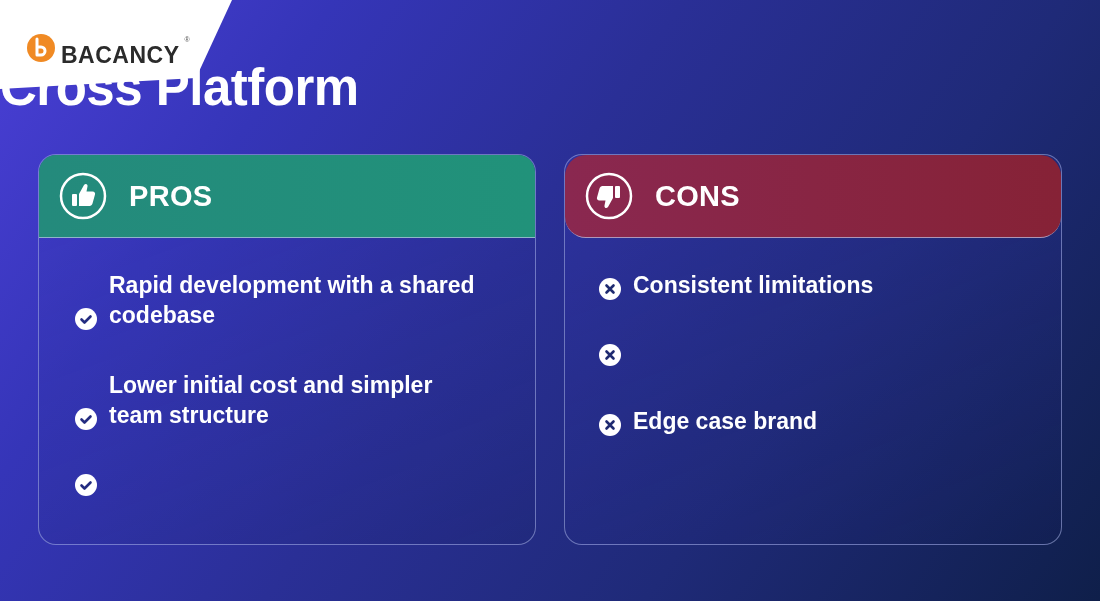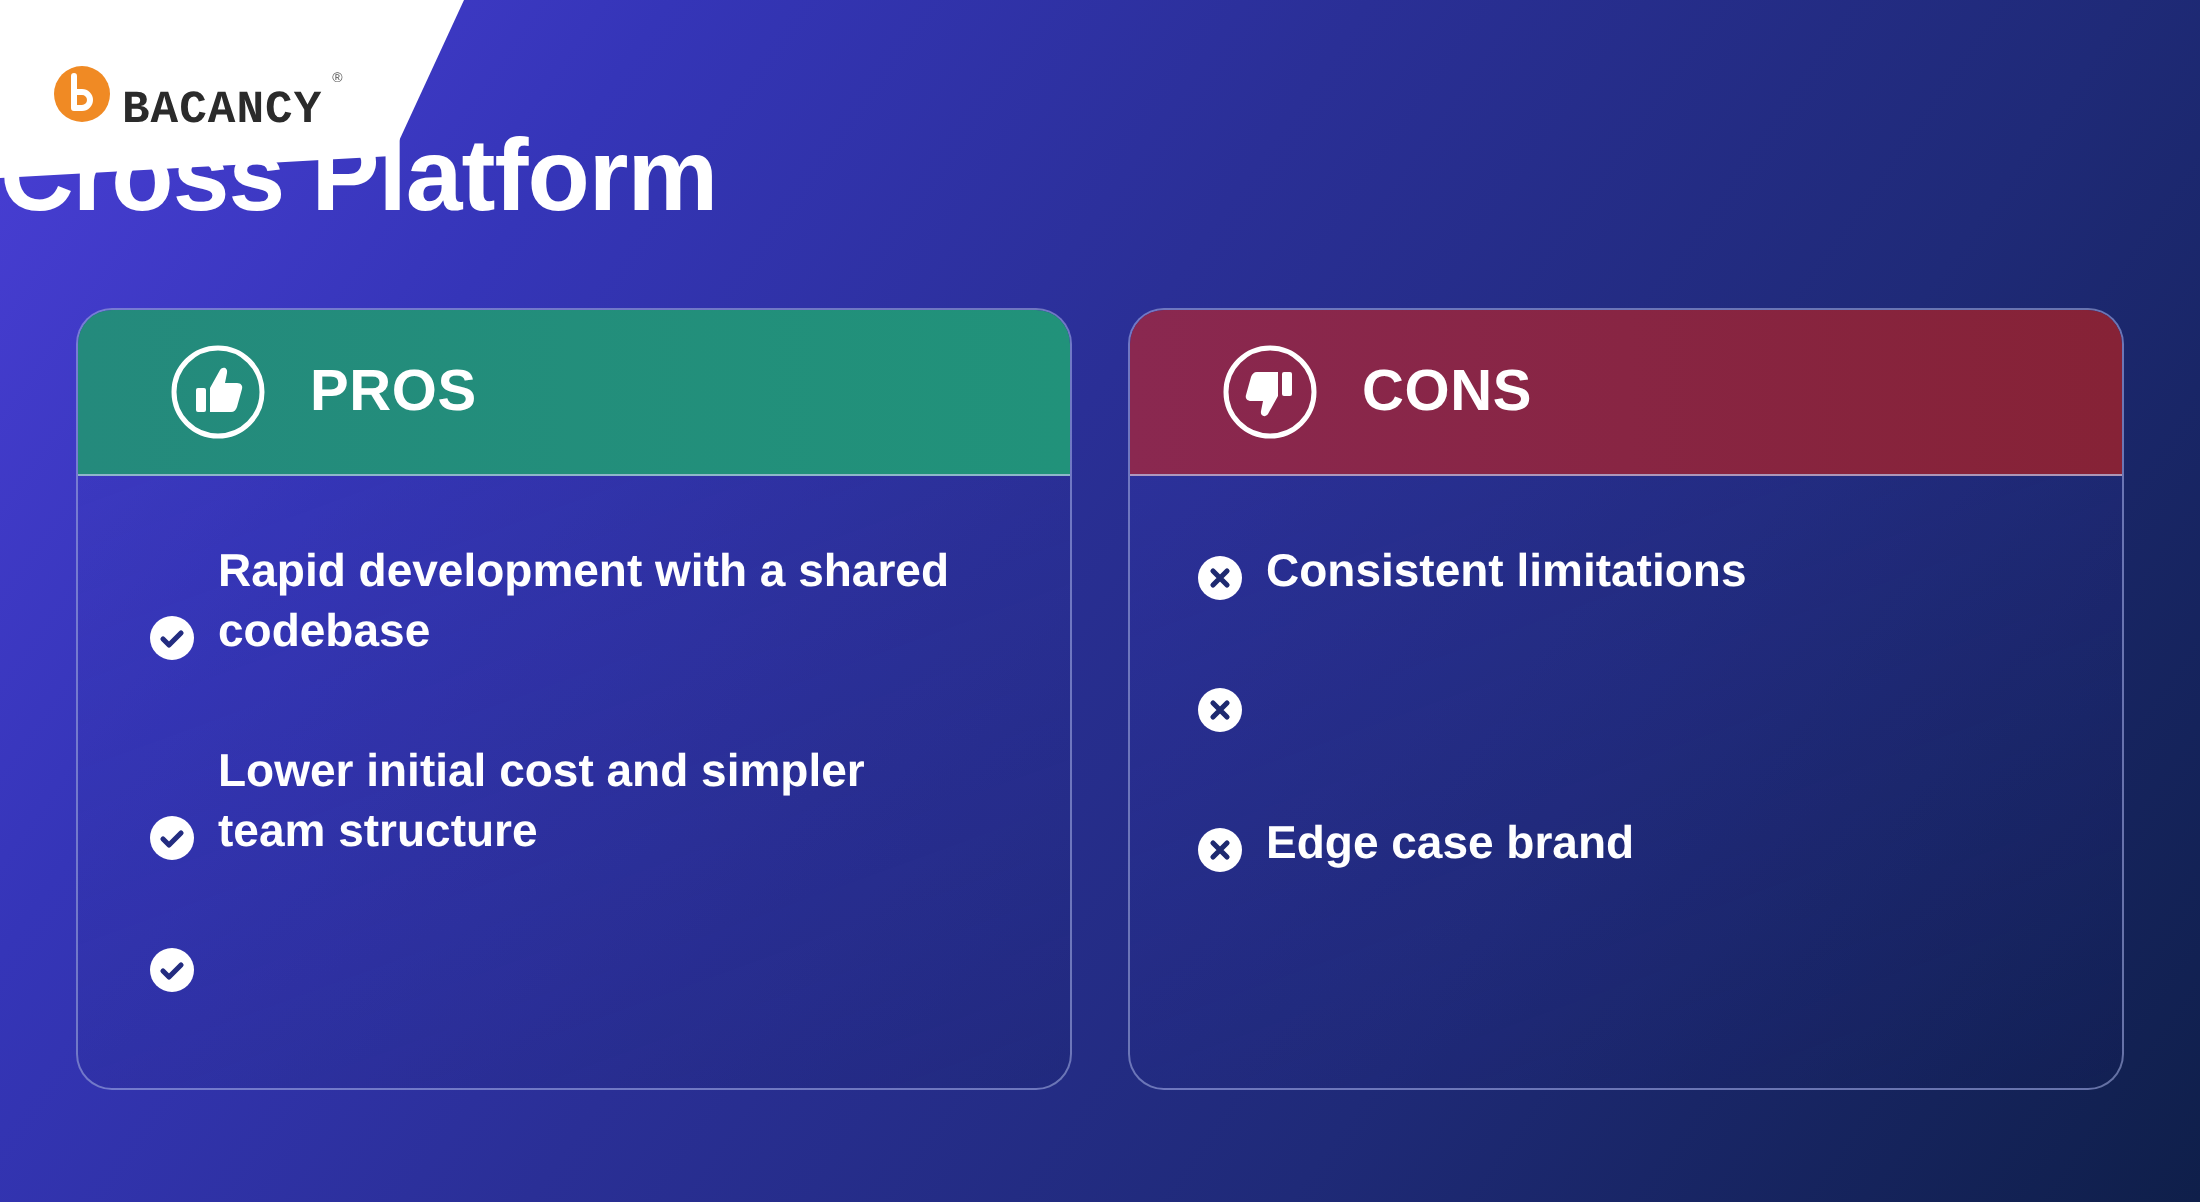--- a/index.html
+++ b/index.html
@@ -12,43 +12,43 @@
     position:absolute; left:0; top:0; width:232px; height:89px;
     background:#ffffff;
     clip-path: polygon(0 0, 232px 0, 196px 78px, 0 89px);
     border-bottom-right-radius:18px;
   }
   .logo {
     position:absolute; left:26px; top:26px; display:flex; align-items:center; gap:5px;
   }
   .logo-icon { width:30px; height:30px; }
   .logo-text {
-    font-family:Liberation Mono, monospace; font-size:23px; font-weight:700; color:#2b2b2b;
+    font-family:Liberation Sans, sans-serif; font-size:23px; font-weight:700; color:#2b2b2b;
     letter-spacing:0.5px;
     margin-top:16px;
   }
   .logo-reg { font-size:7px; color:#555; vertical-align:top; position:relative; top:-8px; }
   .title {
     position:absolute; left:0; right:0; top:58px; 
     color:#fff; font-size:51px; font-weight:700; letter-spacing:-0.5px;
   }
   .card {
     position:absolute; top:154px; width:498px; height:391px;
     border:1.5px solid rgba(170,180,230,0.55); border-radius:18px; overflow:hidden;
     background: linear-gradient(160deg, rgba(60,60,190,0.25), rgba(20,30,90,0.15));
     box-sizing:border-box;
   }
   .card.pros { left:38px; }
   .card.cons { left:564px; }
   .card-head {
-    height:83px; display:flex; align-items:center; padding-left:46px; box-sizing:border-box;
+    height:83px; display:flex; align-items:center; padding-left:20px; box-sizing:border-box;
     border-bottom:1.5px solid rgba(190,200,235,0.7);
   }
   .pros .card-head { background:linear-gradient(90deg, #248a7c, #21927a); }
-  .cons .card-head { background:linear-gradient(90deg, #8a2850, #862236); }
+  .cons .card-head { background:linear-gradient(90deg, #8a2850, #862236);border-radius:21px; }
   .head-icon { width:48px; height:48px; margin-right:22px; }
   .head-label { color:#fff; font-size:29px; font-weight:700; letter-spacing:0.3px; }
   .items { padding:32px 0 0 36px; }
   .item { display:flex; align-items:flex-end; margin-bottom:40px; }
   .item-icon { width:22px; height:22px; flex:0 0 22px; margin-top:4px; margin-right:12px; }
   .item-text { color:#fff; font-size:23px; font-weight:700; line-height:30px; max-width:390px; }
   .cons .items { padding-left:34px; }
 </style>
 </head>
 <body>

